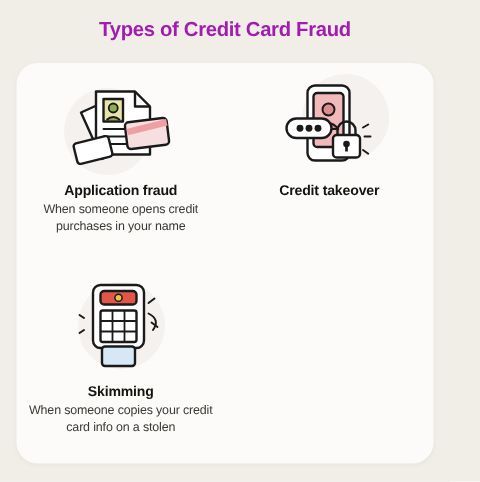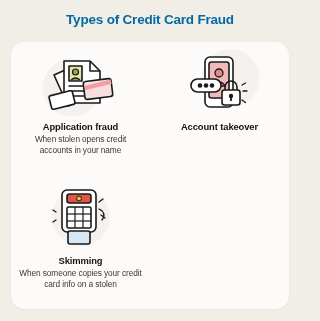--- a/index.html
+++ b/index.html
@@ -16,21 +16,21 @@
     background: #f1eee8;
     padding: 0;
   }
   .title {
     position: absolute;
     top: 12px; left: 0; right: 0;
     text-align: center;
     font-size: 13.5px;
     font-weight: bold;
     letter-spacing: -0.2px;
-    color: #0369a1;
+    color: #a21caf;
   }
   .card {
     position: absolute;
     left: 11px; top: 42px;
     width: 278px; height: 267px;
     background: #fcfbfa;
     border-radius: 14px;
     box-shadow: 0 1px 3px rgba(120,110,95,0.07);
     display: grid;
     grid-template-columns: 1fr 1fr;
@@ -109,21 +109,21 @@
           <g stroke="#1a1a1a" stroke-width="1.6" stroke-linejoin="round">
             <rect x="40" y="27" width="28" height="18" rx="2.5" fill="#f7dfe0" transform="rotate(-7 54 36)"></rect>
             <path d="M41 33.5 L68 30.2" stroke-width="4.4" stroke="#ef9ea4" transform="rotate(-7 54 36)"></path>
           </g>
           <g stroke="#1a1a1a" stroke-width="1.6" stroke-linejoin="round">
             <rect x="6" y="40" width="24" height="14" rx="2" fill="#ffffff" transform="rotate(-14 18 47)"></rect>
           </g>
         </svg>
       </div>
       <div class="cap-title">Application fraud</div>
-      <div class="cap-desc">When stolen opens credit accounts in your name</div>
+      <div class="cap-desc">When someone opens credit purchases in your name</div>
     </div>
 
     <div class="quad">
       <div class="icon-wrap">
         <div class="halo offR"></div>
         <svg width="74" height="60" viewBox="0 0 74 60">
           <g stroke="#1a1a1a" stroke-width="1.6" stroke-linejoin="round">
             <rect x="22" y="4" width="28" height="50" rx="5" fill="#ffffff"></rect>
             <rect x="26" y="9" width="20" height="36" rx="2.5" fill="#f2b9bb"></rect>
             <circle cx="36" cy="20" r="4" fill="#e08b90" stroke-width="1.3"></circle>
@@ -141,21 +141,21 @@
             <circle cx="48" cy="43" r="2.2" fill="#1a1a1a" stroke="none"></circle>
             <path d="M48 44.5 v3.5" stroke-width="1.8"></path>
           </g>
           <g stroke="#1a1a1a" stroke-width="1.3" stroke-linecap="round">
             <path d="M60 38 h4"></path>
               <path d="M59 32 l3.5 -2"></path>
               <path d="M59 47 l3.5 2.5"></path>
           </g>
         </svg>
       </div>
-      <div class="cap-title">Account takeover</div>
+      <div class="cap-title">Credit takeover</div>
     </div>
 
     <div class="quad">
       <div class="icon-wrap">
         <div class="halo"></div>
         <svg width="74" height="60" viewBox="0 0 74 60">
           <g stroke="#1a1a1a" stroke-width="1.6" stroke-linejoin="round">
             <rect x="18" y="3" width="34" height="42" rx="5" fill="#ffffff"></rect>
             <rect x="23" y="7" width="24" height="9" rx="2.5" fill="#e2564a"></rect>
             <circle cx="35" cy="11.5" r="2.4" fill="#f0c24a" stroke-width="1"></circle>

